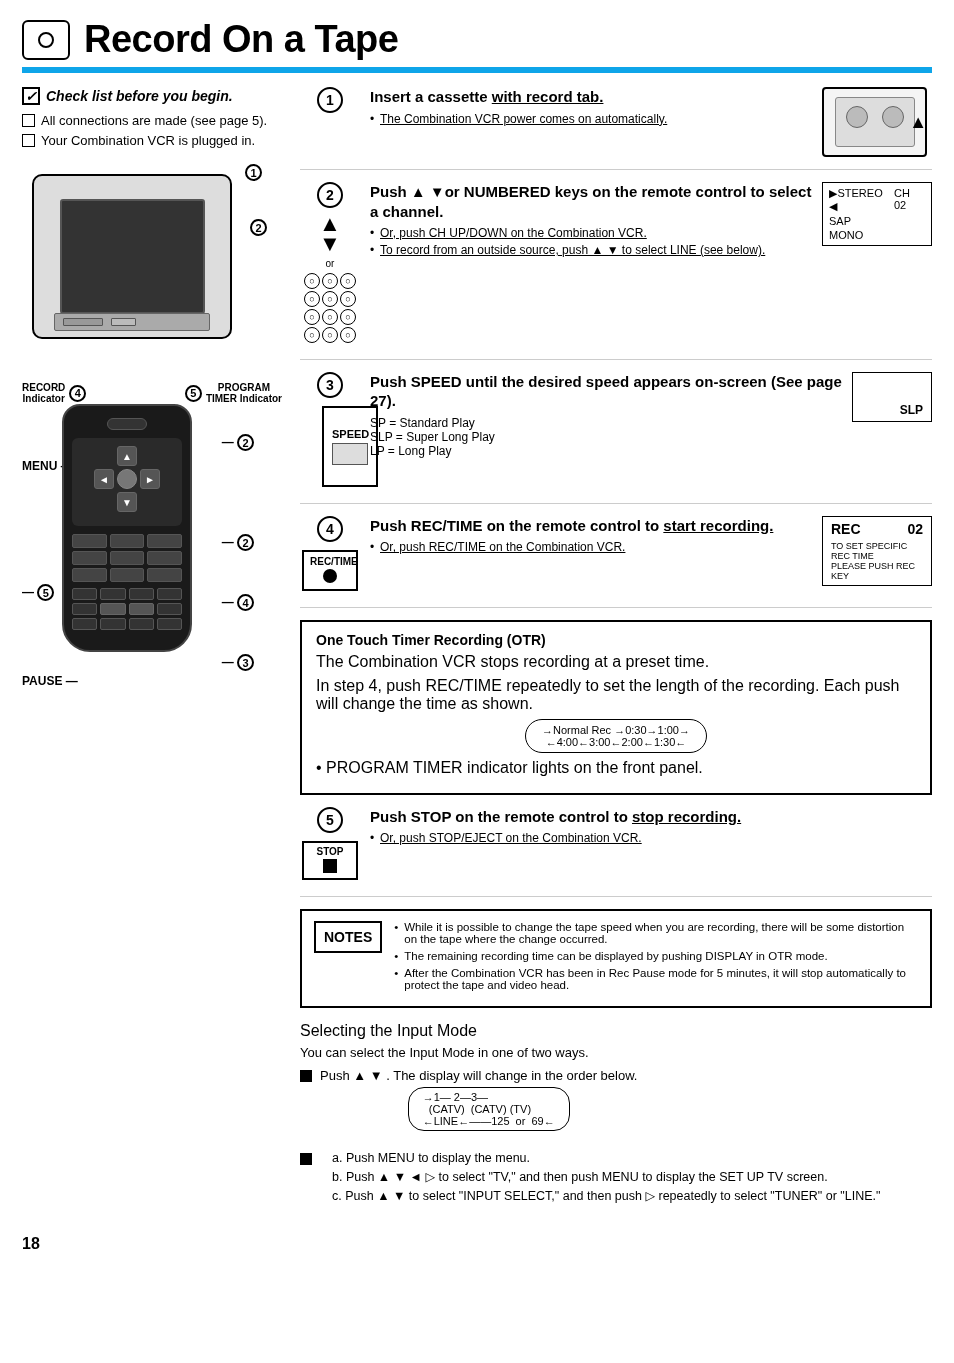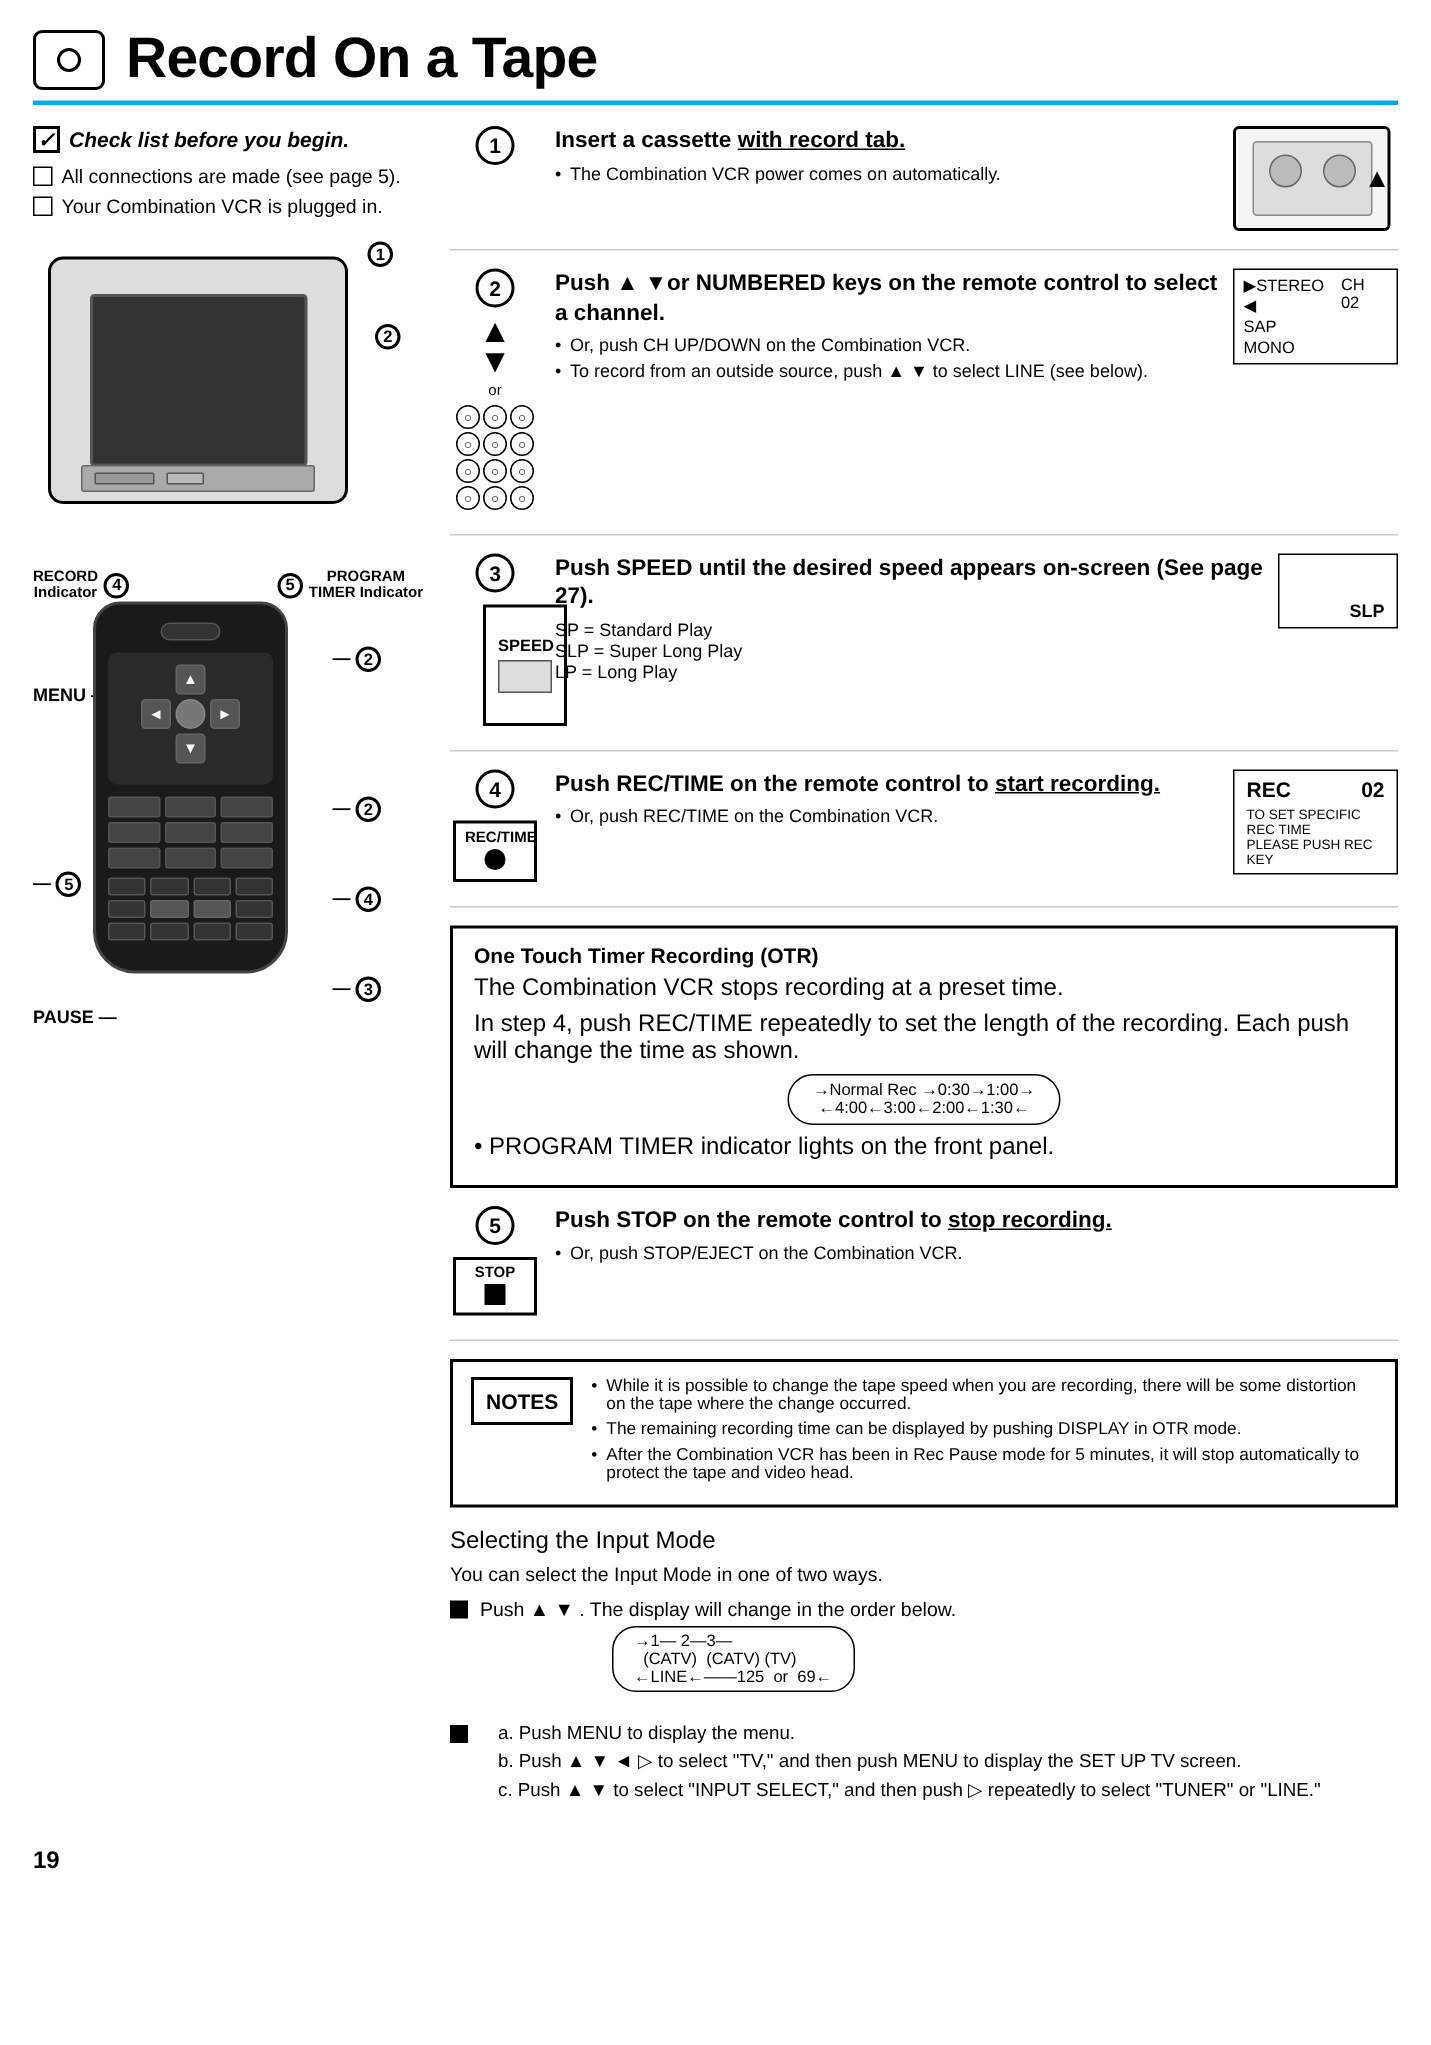--- a/index.html
+++ b/index.html
@@ -12,21 +12,21 @@
       color: #000;
     }
     .page {
       width: 954px;
       padding: 18px 22px 18px 22px;
     }
     
     .header {
       display: flex;
       align-items: center;
-      border-bottom: 3px solid #0ea5e9;
+      border-bottom: 6px solid #0ea5e9;
       padding-bottom: 6px;
       margin-bottom: 14px;
     }
     .header-icon {
       width: 48px;
       height: 40px;
       border: 2px solid #000;
       border-radius: 6px;
       display: flex;
       align-items: center;
@@ -156,20 +156,21 @@
     }
     .step-bullets {
       list-style: none;
       padding-left: 0;
     }
     .step-bullets li {
       font-size: 12px;
       margin-bottom: 3px;
       padding-left: 10px;
       position: relative;
+      text-decoration: underline;
     }
     .step-bullets li::before {
       content: '•';
       position: absolute;
       left: 0;
     }
     .speed-btn {
       border: 2px solid #000;
       padding: 20px 8px;
       text-align: right;
@@ -763,15 +764,15 @@
             <p>a. Push MENU to display the menu.</p>
             <p>b. Push ▲ ▼ ◄ ▷ to select "TV," and then push MENU to display the SET UP TV screen.</p>
             <p>c. Push ▲ ▼ to select "INPUT SELECT," and then push ▷ repeatedly to select "TUNER" or "LINE."</p>
           </div>
         </div>
       </div>
 
     </div>
   </div>
 
-  <div class="page-number">19</div>
+  <div class="page-number">18</div>
 
 </div>
 
 </body></html>

